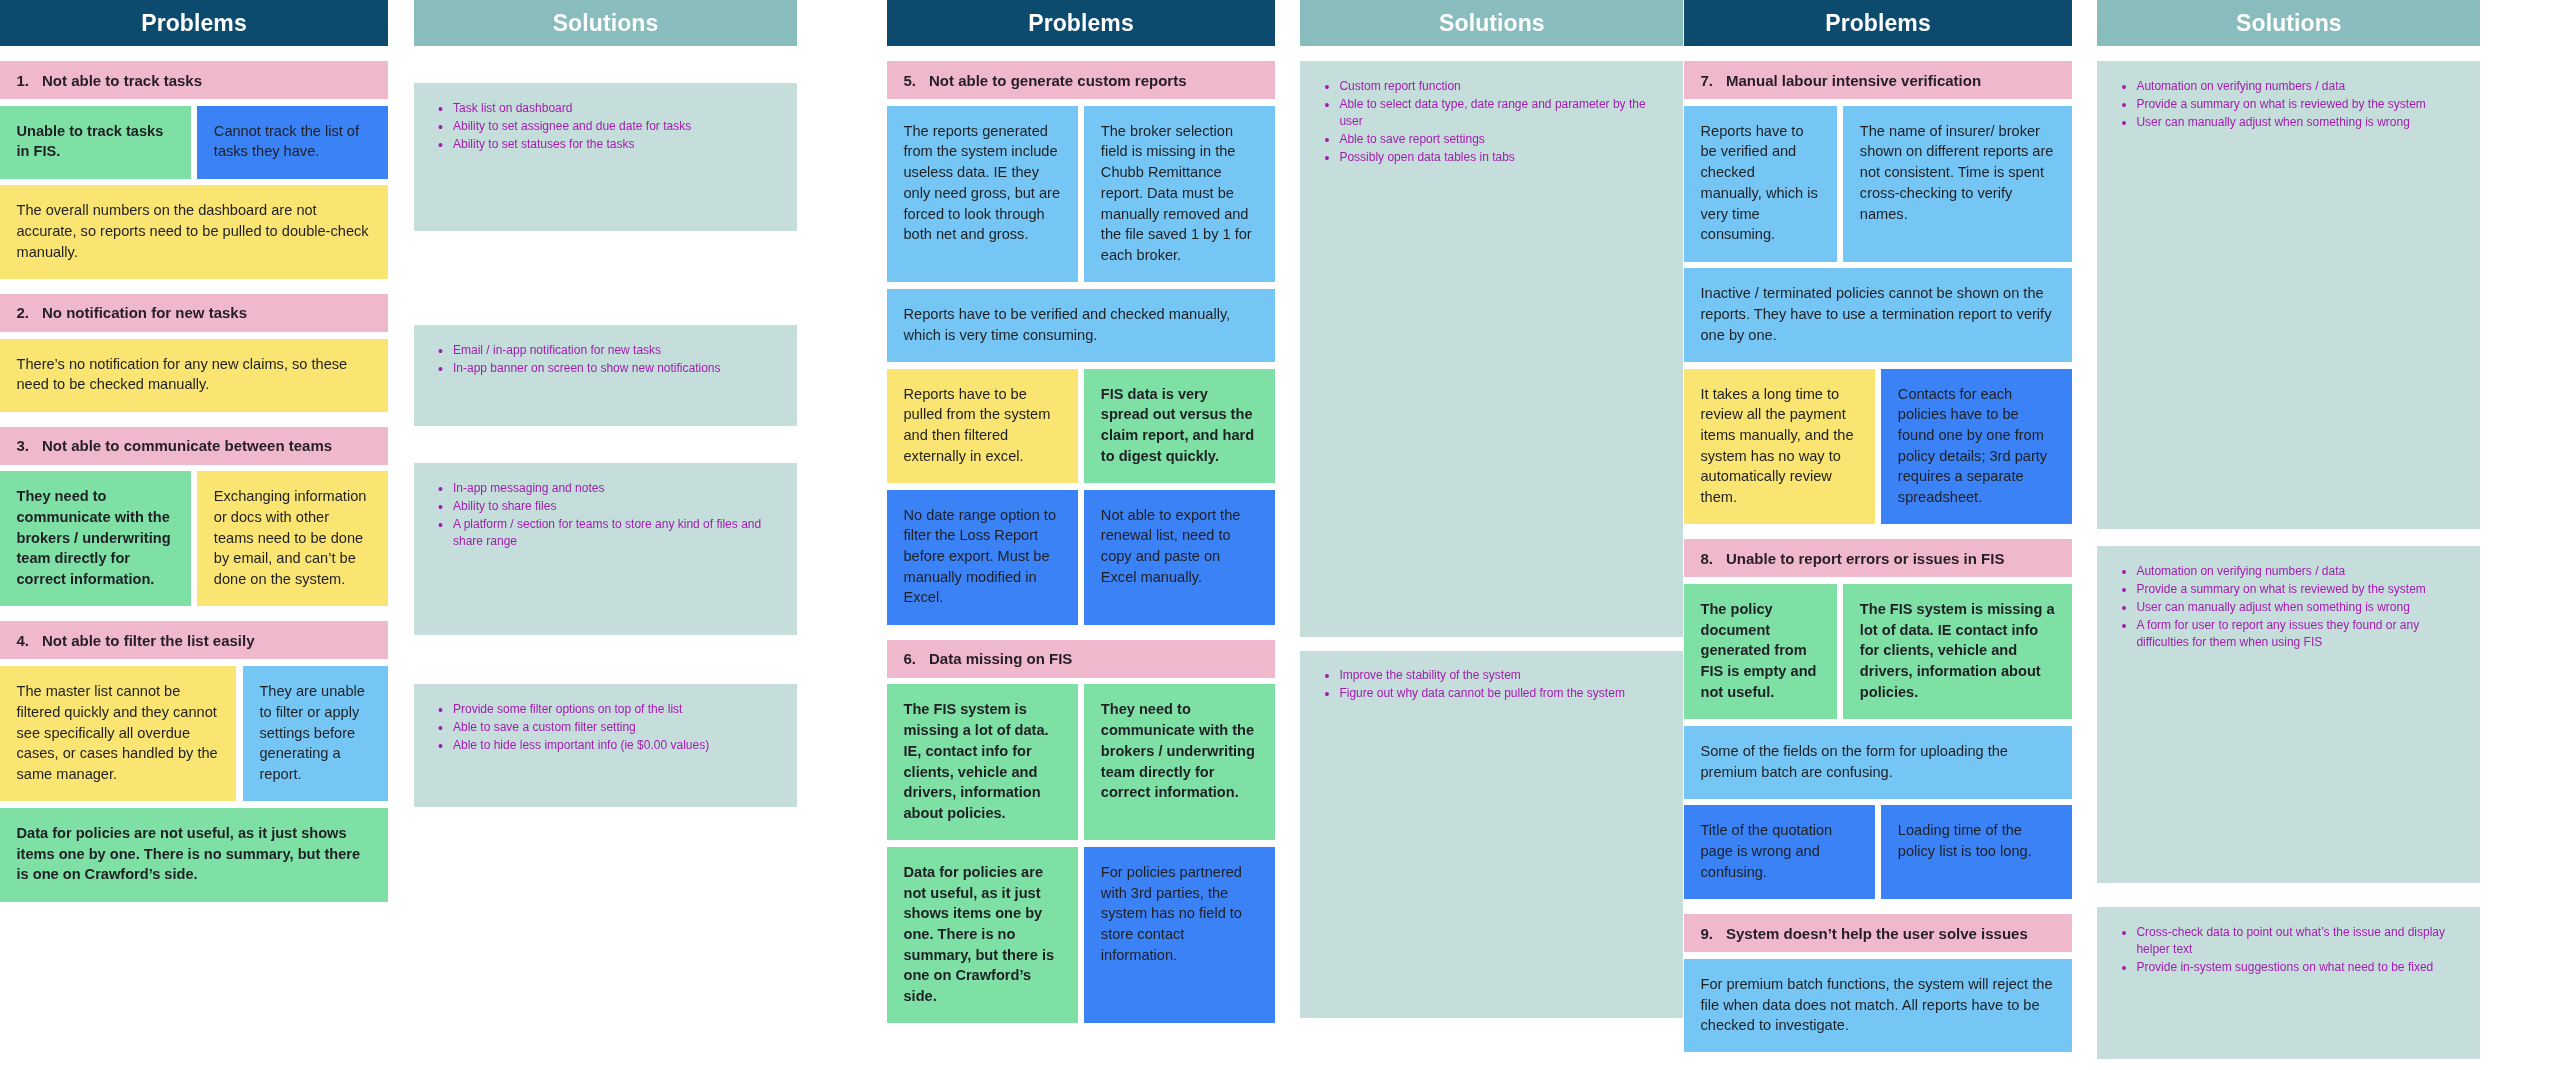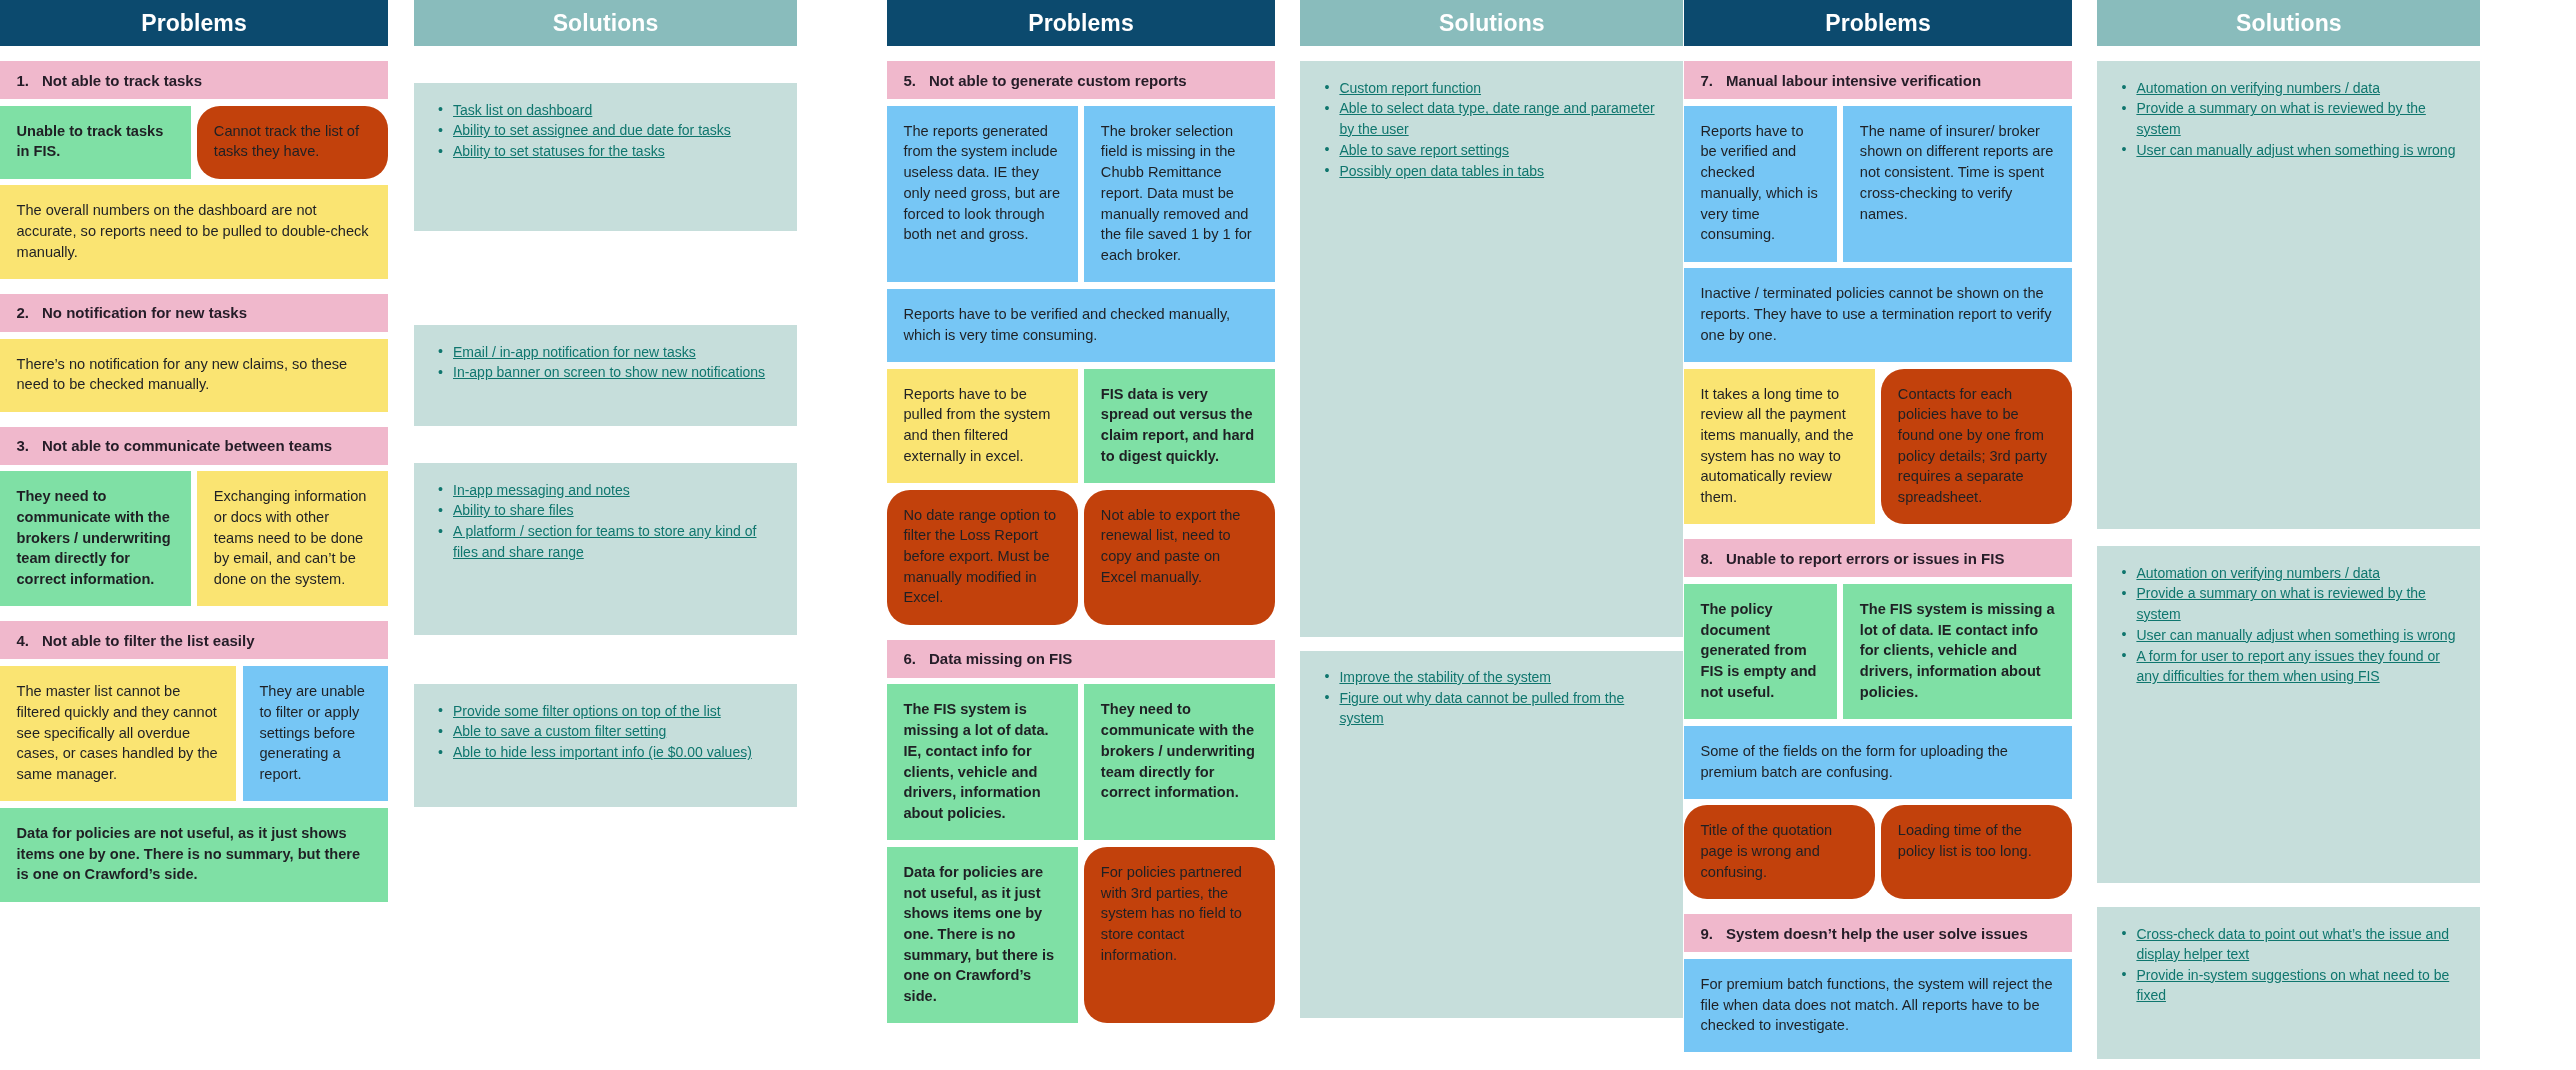--- a/index.html
+++ b/index.html
@@ -67,39 +67,38 @@
     padding: 15px 16.5px 16.5px 16.5px;
     font-size: 14.6px;
     line-height: 1.42;
     color: #1f2024;
     flex: 1 1 0;
   }
   .note.full { width: 100%; }
   .note.half { flex: 1 1 50%; }
 
   .c-green  { background: #7fe0a5; font-weight: bold; }
-  .c-purple { background: #c2410c; border-radius: 23px; }
+  .c-purple { background: #3b82f6; }
   .c-yellow { background: #fae472; }
   .c-blue   { background: #76c6f5; }
 
   
   .solution-block {
     background: #c6dedb;
     padding: 16.5px 19.5px 16.5px 22.5px;
     margin-top: 15px;
   }
   .solution-block ul { list-style: none; }
   .solution-block li {
     position: relative;
     padding-left: 16.5px;
-    font-size: 14px;
+    font-size: 12px;
     line-height: 1.45;
-    color: #0f766e;
+    color: #a21caf;
     margin-bottom: 0.7px;
-    text-decoration: underline;
   }
   .solution-block li::before {
     content: "\2022";
     position: absolute;
     left: 1.5px;
     top: -0.7px;
     font-size: 14.2px;
   }
 </style>
 </head>

